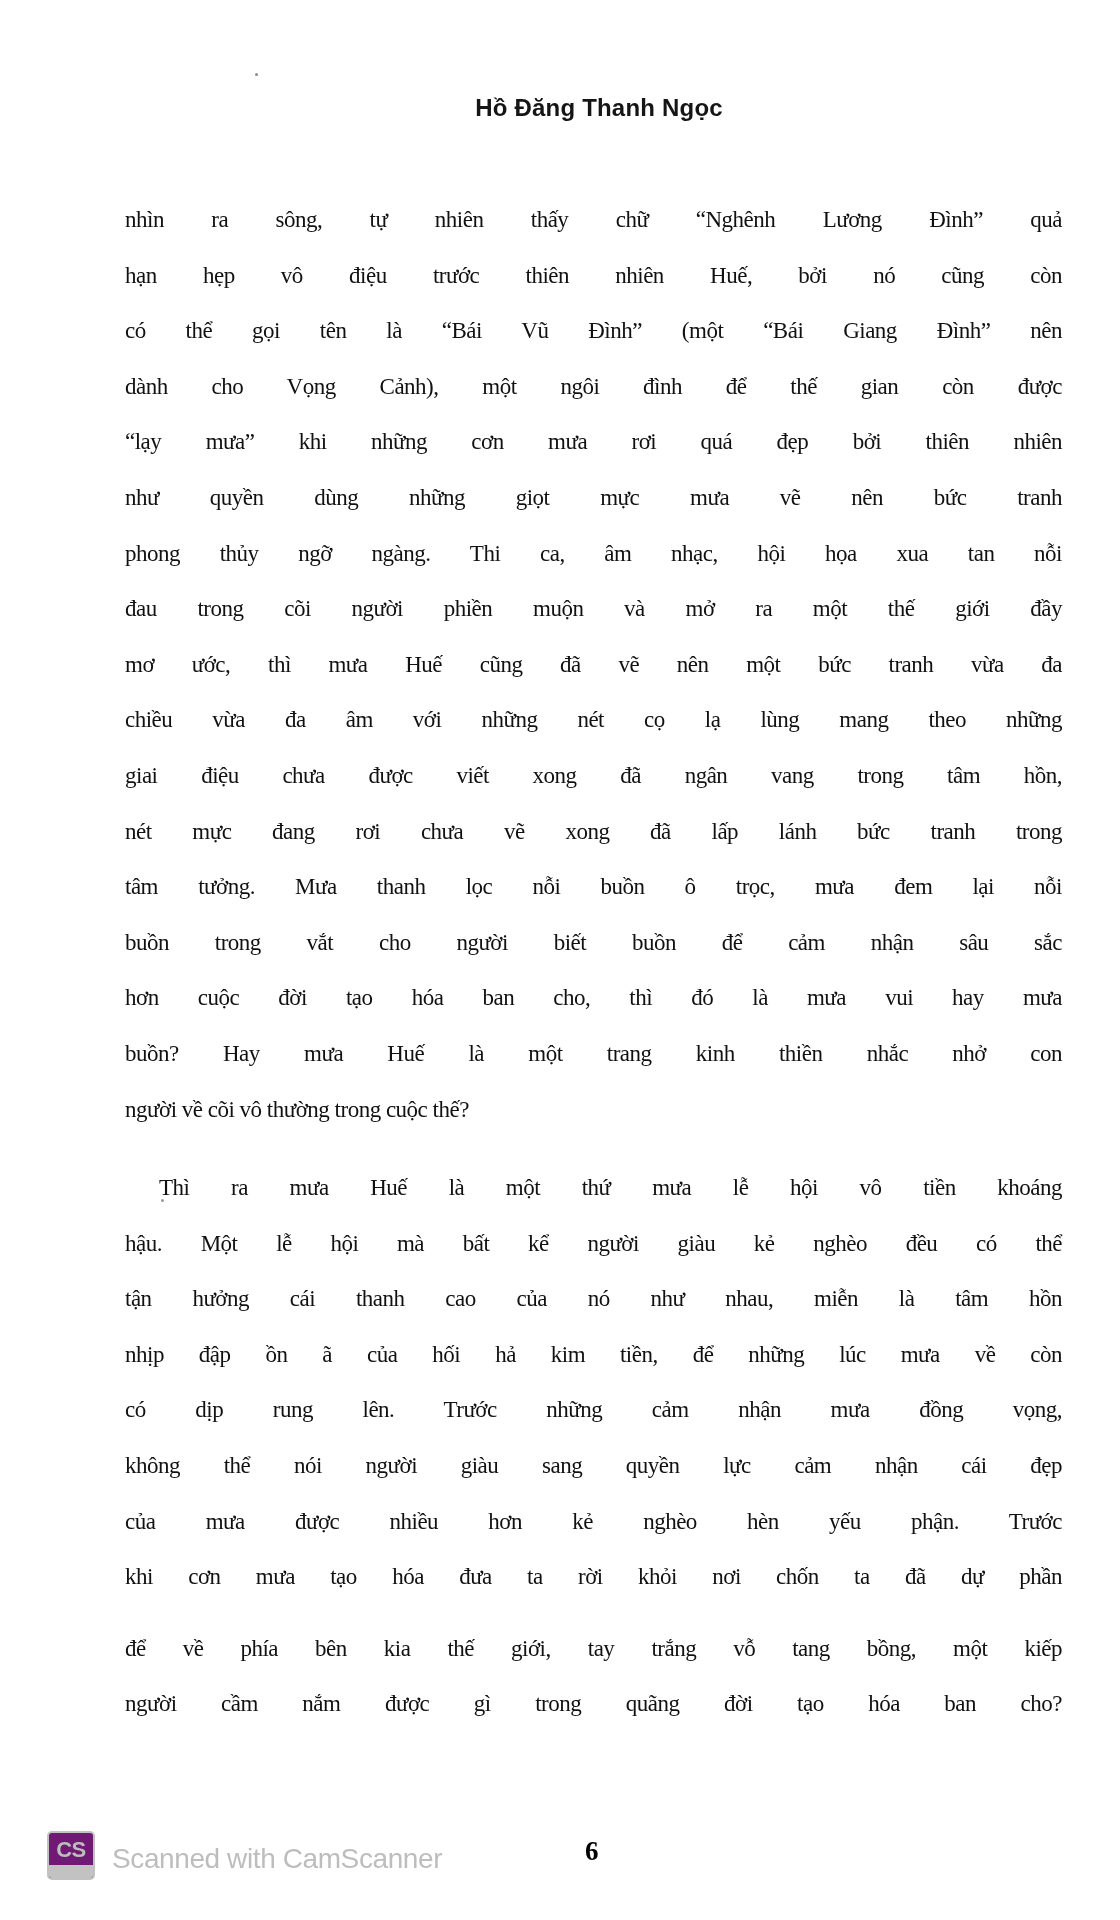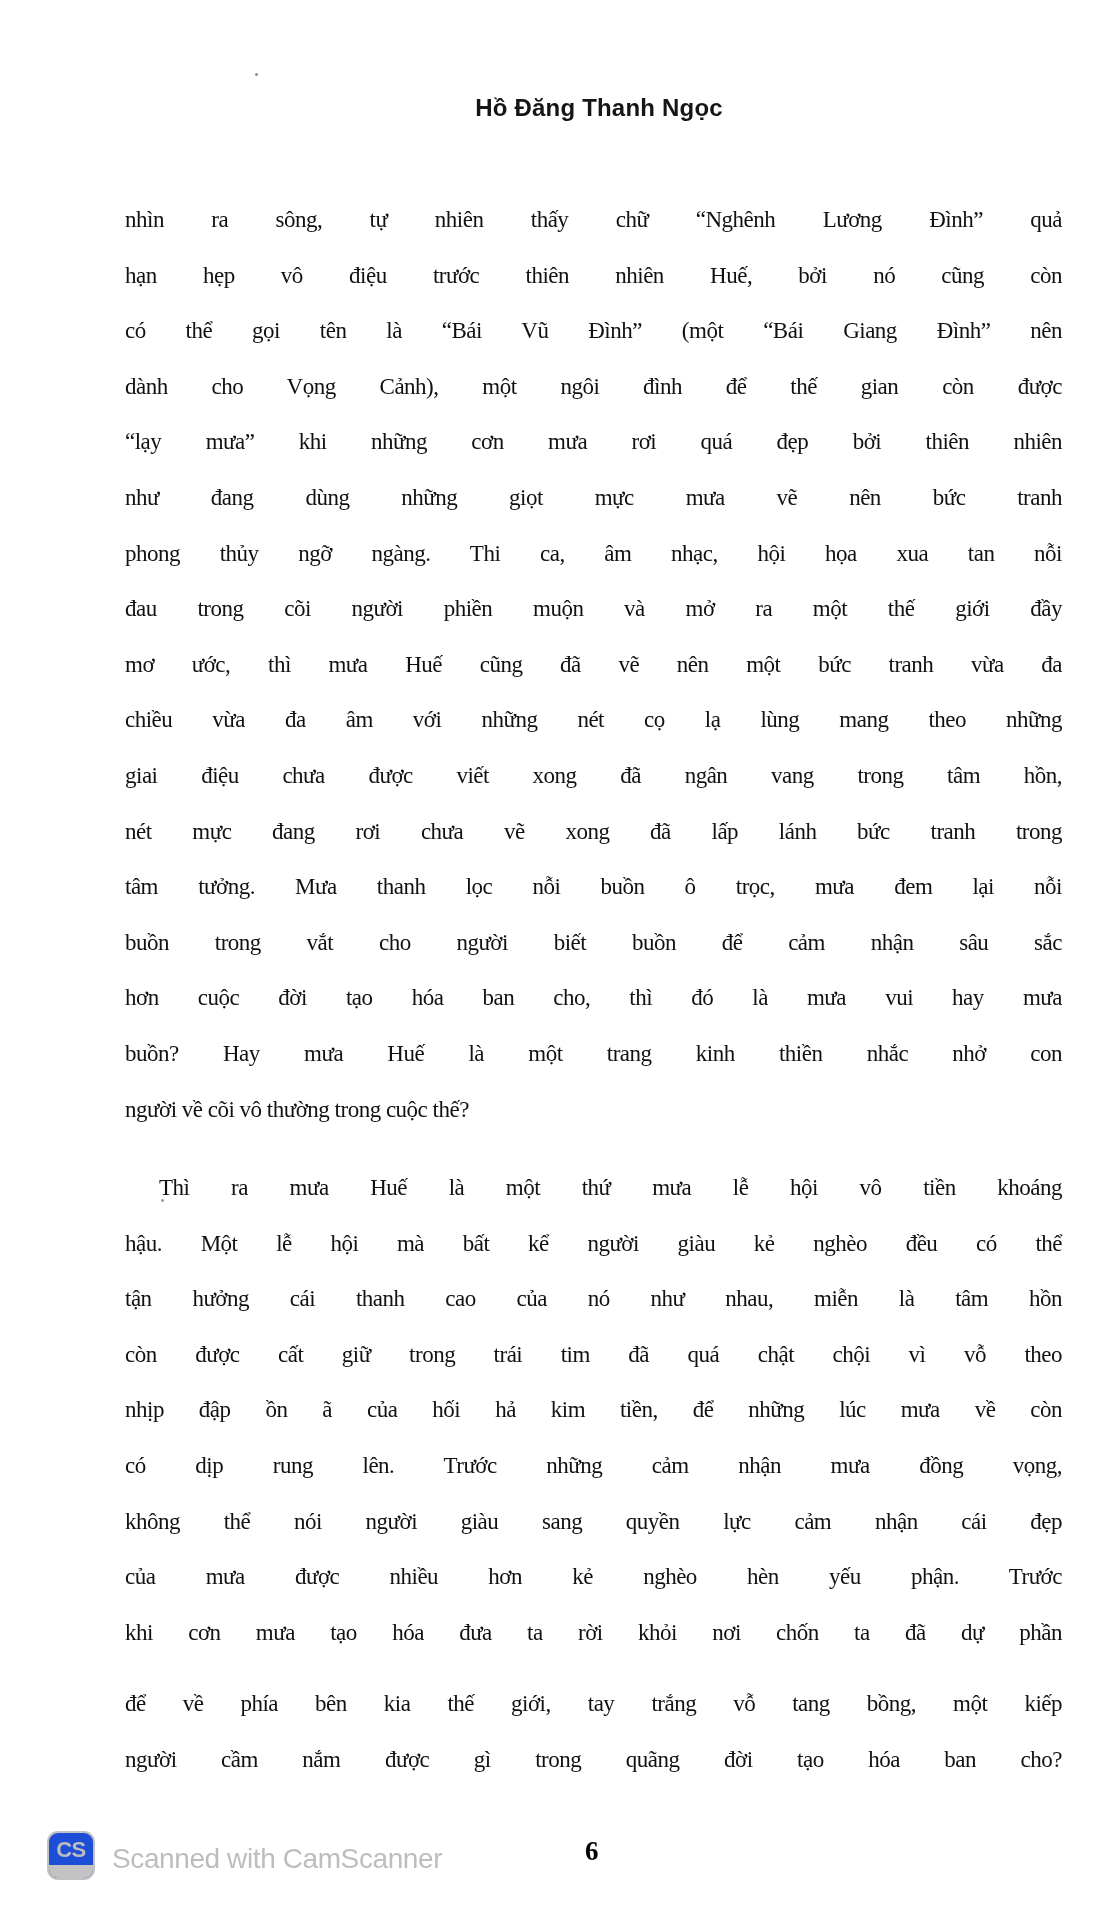--- a/index.html
+++ b/index.html
@@ -75,24 +75,24 @@
     position: absolute;
     left: 47px;
     top: 1831px;
     display: flex;
     align-items: flex-start;
   }
   .cs-logo {
     width: 44px;
     height: 45px;
     border: 2px solid #c2c2c2;
-    border-radius: 11px;
+    border-radius: 5px;
     position: relative;
     overflow: hidden;
-    background: #1d4ed8;
+    background: #701a75;
     text-decoration: underline;
   }
   .cs-logo-text {
     position: absolute;
     top: 4px;
     left: 0;
     width: 100%;
     text-align: center;
     font-family: "Liberation Sans", sans-serif;
     font-weight: bold;
@@ -134,38 +134,37 @@
 
 <div class="running-head">Hồ Đăng Thanh Ngọc</div>
 
 <div class="body-text">
   <div class="para">
     <span class="line" style="white-space: nowrap;">nhìn ra sông, tự nhiên thấy chữ “Nghênh Lương Đình” quả</span>
     <span class="line" style="white-space: nowrap;">hạn hẹp vô điệu trước thiên nhiên Huế, bởi nó cũng còn</span>
     <span class="line" style="white-space: nowrap;">có thể gọi tên là “Bái Vũ Đình” (một “Bái Giang Đình” nên</span>
     <span class="line" style="white-space: nowrap;">dành cho Vọng Cảnh), một ngôi đình để thế gian còn được</span>
     <span class="line" style="white-space: nowrap;">“lạy mưa” khi những cơn mưa rơi quá đẹp bởi thiên nhiên</span>
-    <span class="line" style="white-space: nowrap;">như đang dùng những giọt mực mưa vẽ nên bức tranh</span>
+    <span class="line" style="white-space: nowrap;">như quyền dùng những giọt mực mưa vẽ nên bức tranh</span>
     <span class="line" style="white-space: nowrap;">phong thủy ngỡ ngàng. Thi ca, âm nhạc, hội họa xua tan nỗi</span>
     <span class="line" style="white-space: nowrap;">đau trong cõi người phiền muộn và mở ra một thế giới đầy</span>
     <span class="line" style="white-space: nowrap;">mơ ước, thì mưa Huế cũng đã vẽ nên một bức tranh vừa đa</span>
     <span class="line" style="white-space: nowrap;">chiều vừa đa âm với những nét cọ lạ lùng mang theo những</span>
     <span class="line" style="white-space: nowrap;">giai điệu chưa được viết xong đã ngân vang trong tâm hồn,</span>
     <span class="line" style="white-space: nowrap;">nét mực đang rơi chưa vẽ xong đã lấp lánh bức tranh trong</span>
     <span class="line" style="white-space: nowrap;">tâm tưởng. Mưa thanh lọc nỗi buồn ô trọc, mưa đem lại nỗi</span>
     <span class="line" style="white-space: nowrap;">buồn trong vắt cho người biết buồn để cảm nhận sâu sắc</span>
     <span class="line" style="white-space: nowrap;">hơn cuộc đời tạo hóa ban cho, thì đó là mưa vui hay mưa</span>
     <span class="line" style="white-space: nowrap;">buồn? Hay mưa Huế là một trang kinh thiền nhắc nhở con</span>
     <span class="line last" style="white-space: nowrap;">người về cõi vô thường trong cuộc thế?</span>
   </div>
   <div class="para">
     <span class="line indent" style="white-space: nowrap;">Thì ra mưa Huế là một thứ mưa lễ hội vô tiền khoáng</span>
     <span class="line" style="white-space: nowrap;">hậu. Một lễ hội mà bất kể người giàu kẻ nghèo đều có thể</span>
     <span class="line" style="white-space: nowrap;">tận hưởng cái thanh cao của nó như nhau, miễn là tâm hồn</span>
-    <span class="line" style="white-space: nowrap;">còn được cất giữ trong trái tim đã quá chật chội vì vỗ theo</span>
     <span class="line" style="white-space: nowrap;">nhịp đập ồn ã của hối hả kim tiền, để những lúc mưa về còn</span>
     <span class="line" style="white-space: nowrap;">có dịp rung lên. Trước những cảm nhận mưa đồng vọng,</span>
     <span class="line" style="white-space: nowrap;">không thể nói người giàu sang quyền lực cảm nhận cái đẹp</span>
     <span class="line" style="white-space: nowrap;">của mưa được nhiều hơn kẻ nghèo hèn yếu phận. Trước</span>
     <span class="line" style="white-space: nowrap;">khi cơn mưa tạo hóa đưa ta rời khỏi nơi chốn ta đã dự phần</span>
     <span class="line" style="white-space: nowrap; margin-top: 16px;">để về phía bên kia thế giới, tay trắng vỗ tang bồng, một kiếp</span>
     <span class="line" style="white-space: nowrap;">người cầm nắm được gì trong quãng đời tạo hóa ban cho?</span>
   </div>
 </div>
 

